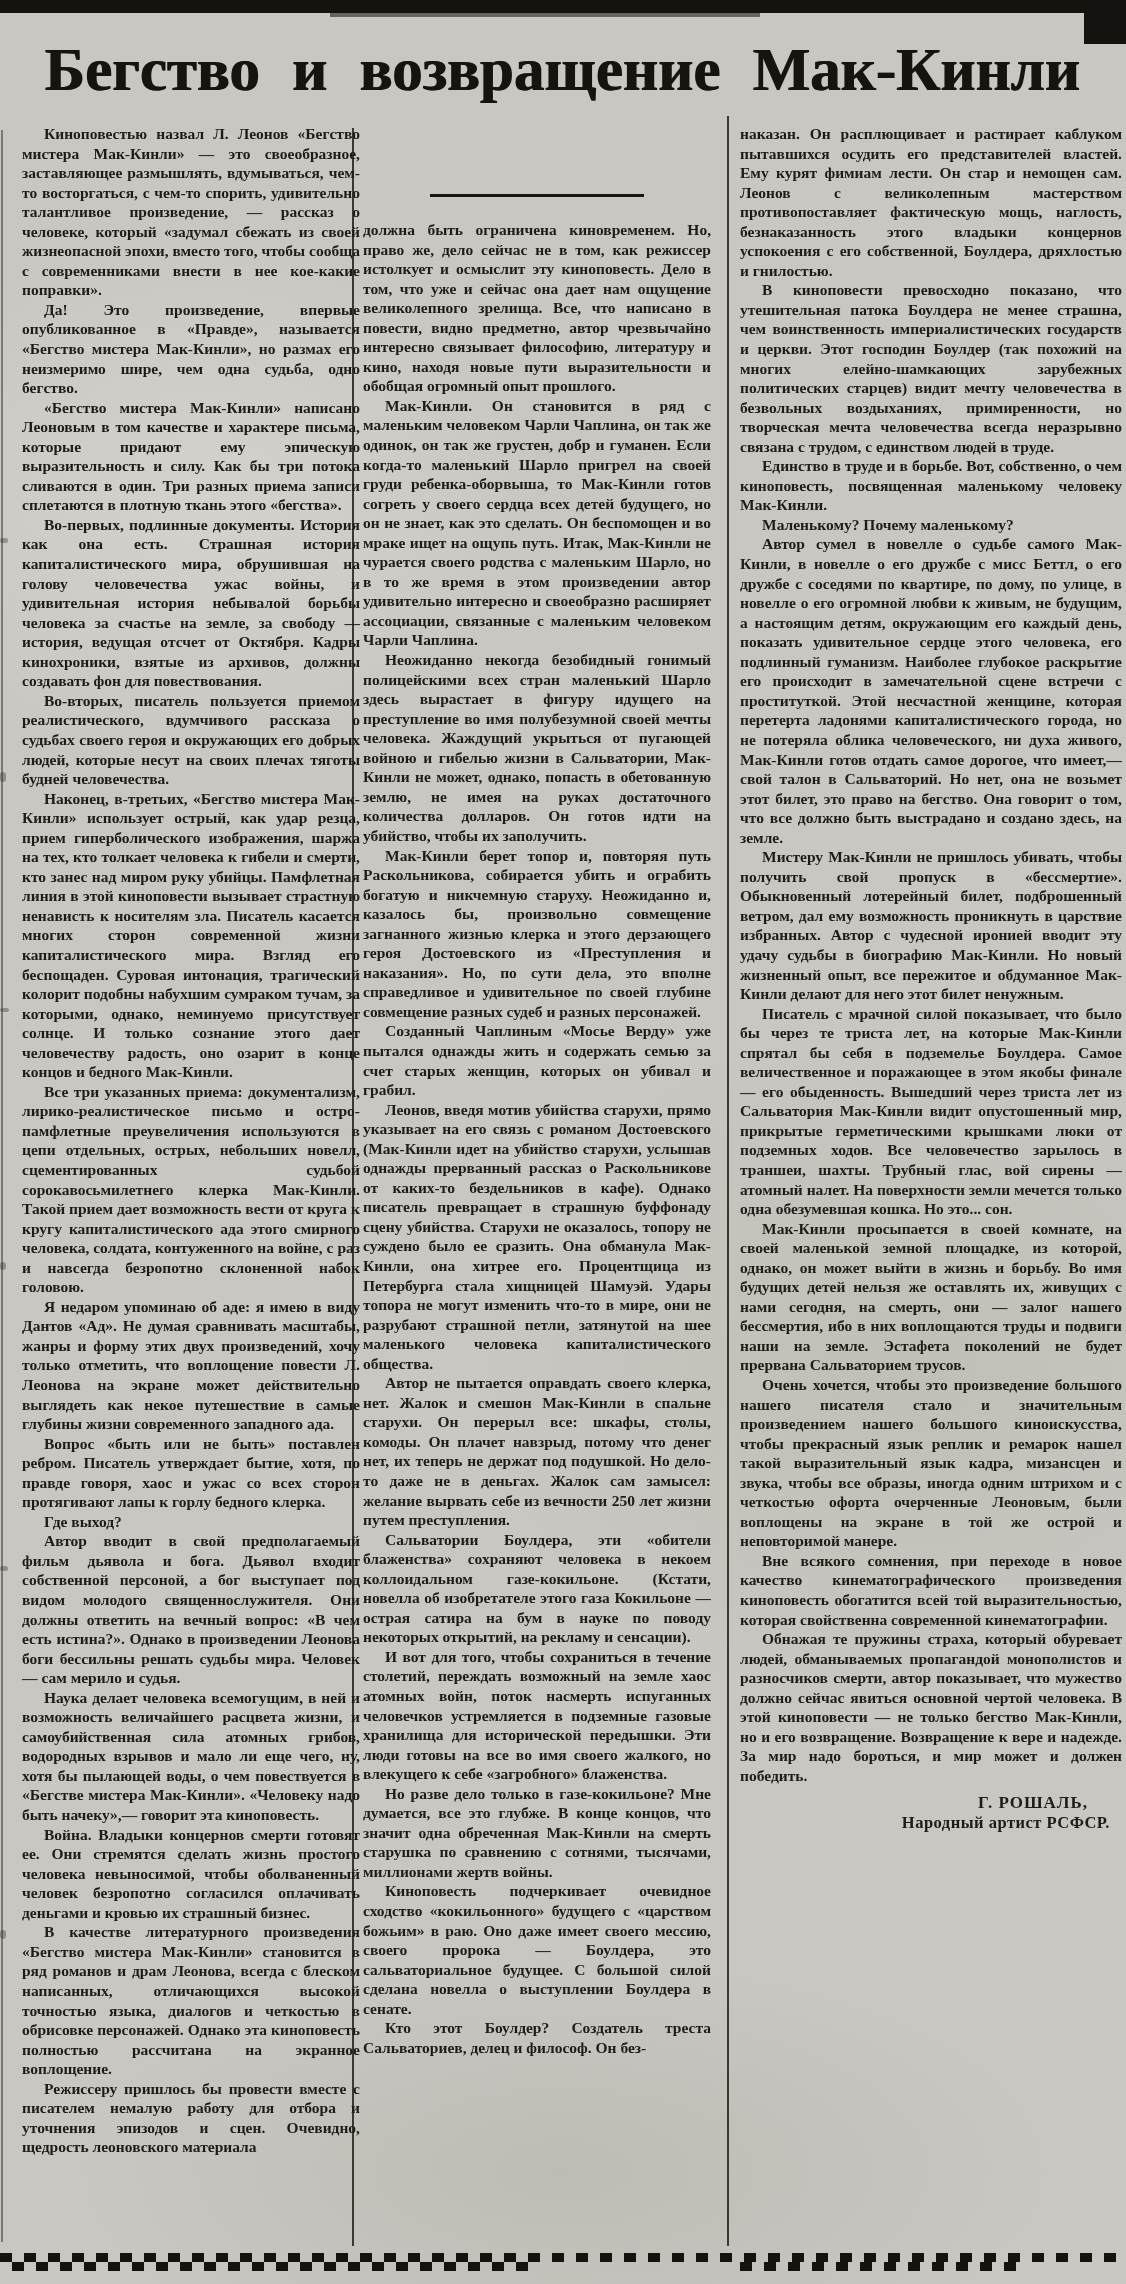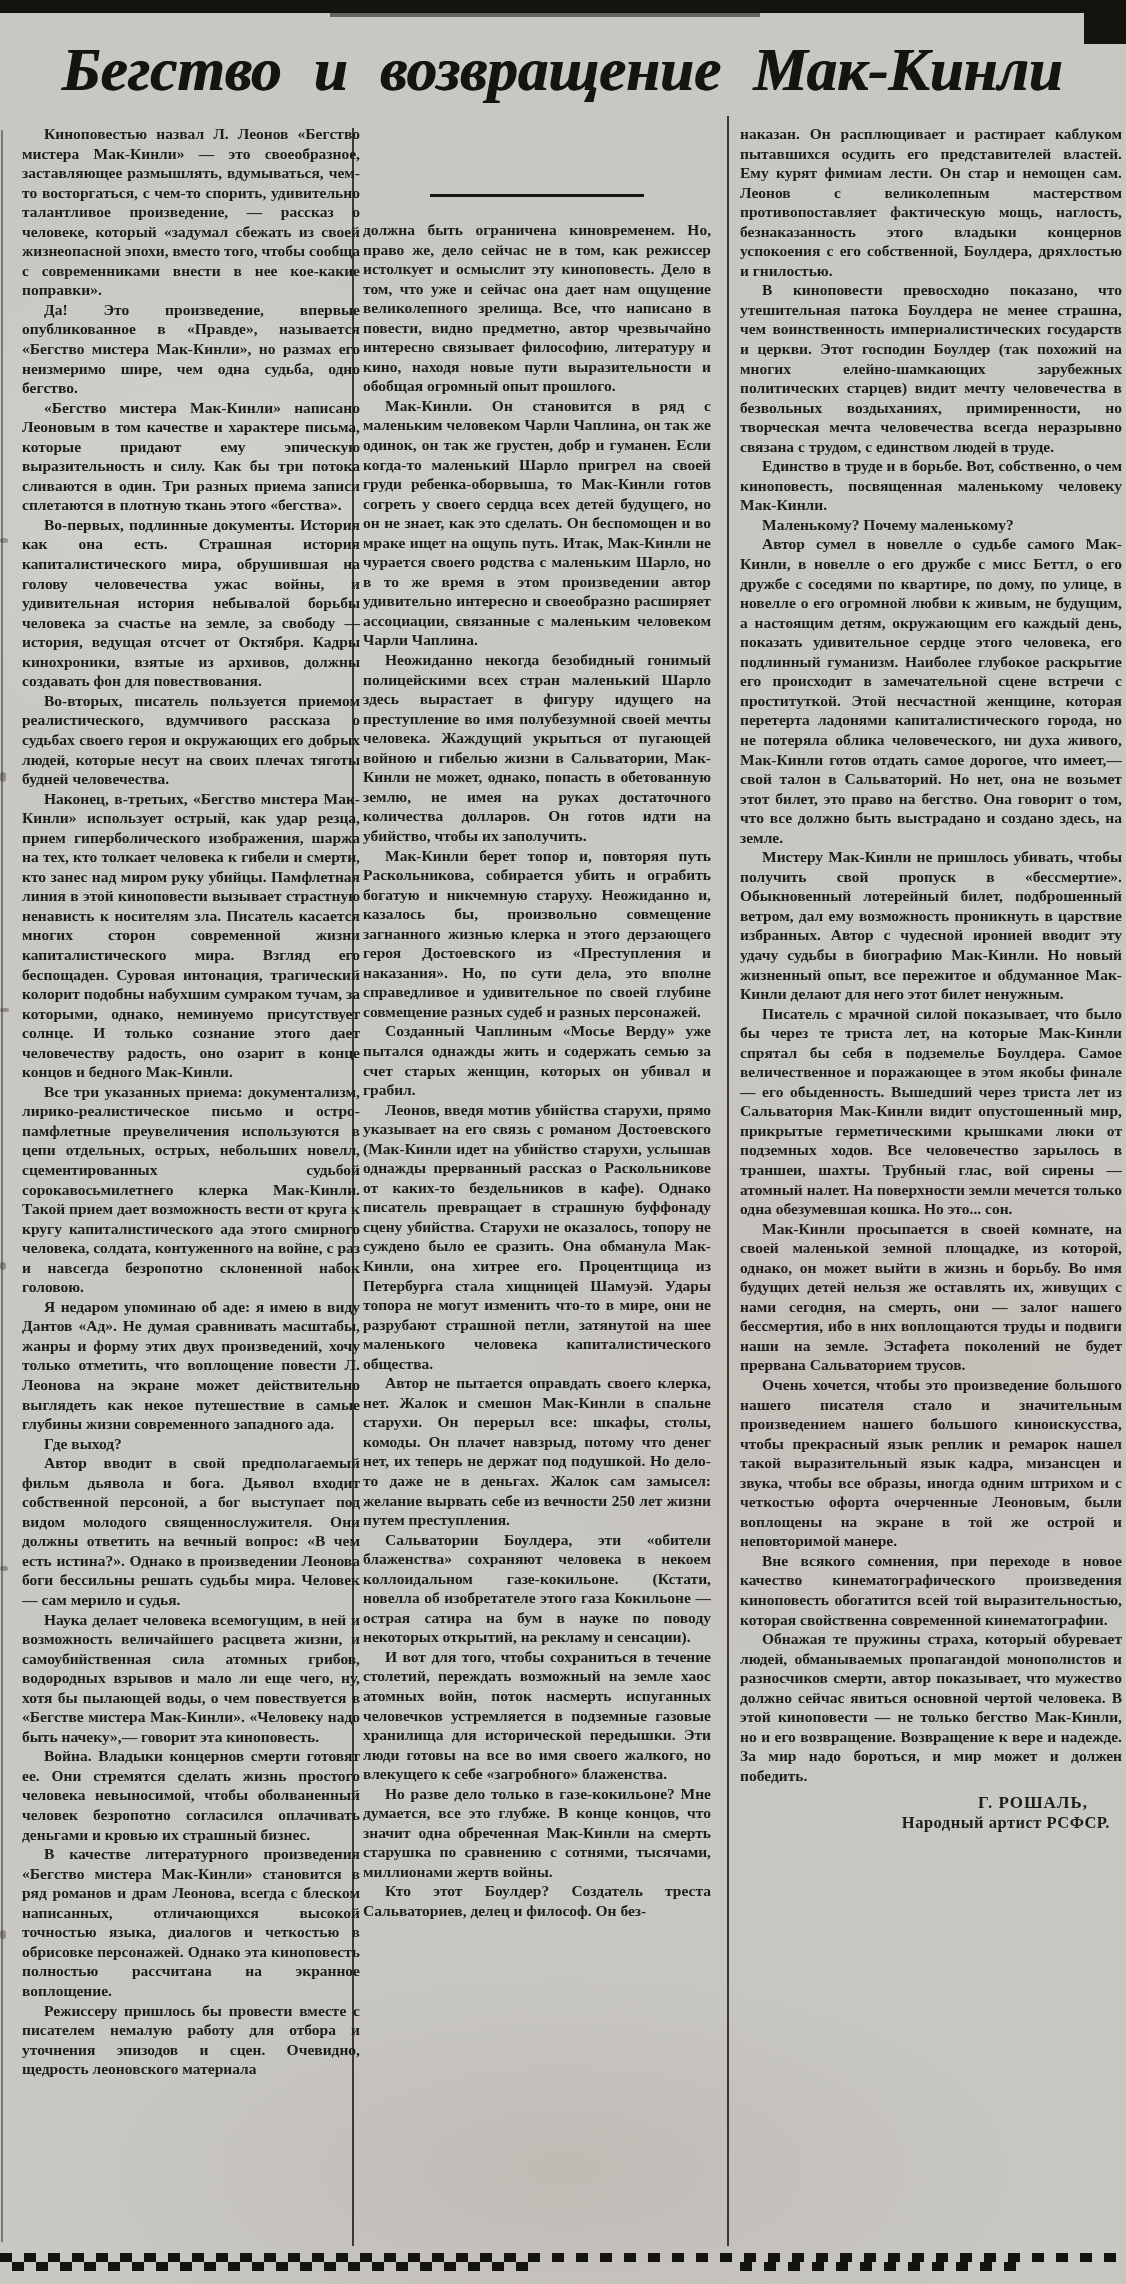--- a/index.html
+++ b/index.html
@@ -14,21 +14,21 @@
     color:#1b1a16;
   }
   .topbar{position:absolute;left:0;top:0;width:1126px;height:13px;background:#14130f;}
   .topbar2{position:absolute;left:330px;top:13px;width:430px;height:4px;background:rgba(20,19,15,.55);}
   .corner-blot{position:absolute;right:0;top:0;width:42px;height:44px;background:#14130f;}
   .corner-blot2{position:absolute;left:58px;top:0;width:30px;height:9px;background:#14130f;}
   .smudge{position:absolute;background:rgba(40,38,32,.35);border-radius:3px;}
 
   .headline{
     position:absolute;left:2px;top:24px;width:1120px;height:96px;
-    font-style:italic;font-weight:700;font-size:61px;line-height:92px;
+    font-weight:700;font-size:61px;line-height:92px;
     text-align:center;white-space:nowrap;word-spacing:17px;letter-spacing:0px;
     color:#15140f;text-shadow:1px 0 0 #15140f;
   }
 
   .subhead{
     position:absolute;left:362px;top:122px;width:350px;
     font-family:"Liberation Sans", sans-serif;font-weight:700;
     font-size:23px;line-height:31px;letter-spacing:6px;text-align:center;
     color:#17160f;
   }
@@ -86,39 +86,41 @@
 
   <div class="col" id="col1">
     <p>Киноповестью назвал Л. Леонов «Бегство мистера Мак-Кинли» — это своеобразное, заставляющее размышлять, вдумываться, чем-то восторгаться, с чем-то спорить, удивительно талантливое произведение, — рассказ о человеке, который «задумал сбежать из своей жизнеопасной эпохи, вместо того, чтобы сообща с современниками внести в нее кое-какие поправки».</p>
     <p>Да! Это произведение, впервые опубликованное в «Правде», называется «Бегство мистера Мак-Кинли», но размах его неизмеримо шире, чем одна судьба, одно бегство.</p>
     <p>«Бегство мистера Мак-Кинли» написано Леоновым в том качестве и характере письма, которые придают ему эпическую выразительность и силу. Как бы три потока сливаются в один. Три разных приема записи сплетаются в плотную ткань этого «бегства».</p>
     <p>Во-первых, подлинные документы. История как она есть. Страшная история капиталистического мира, обрушившая на голову человечества ужас войны, и удивительная история небывалой борьбы человека за счастье на земле, за свободу — история, ведущая отсчет от Октября. Кадры кинохроники, взятые из архивов, должны создавать фон для повествования.</p>
     <p>Во-вторых, писатель пользуется приемом реалистического, вдумчивого рассказа о судьбах своего героя и окружающих его добрых людей, которые несут на своих плечах тяготы будней человечества.</p>
     <p>Наконец, в-третьих, «Бегство мистера Мак-Кинли» использует острый, как удар резца, прием гиперболического изображения, шаржа на тех, кто толкает человека к гибели и смерти, кто занес над миром руку убийцы. Памфлетная линия в этой киноповести вызывает страстную ненависть к носителям зла. Писатель касается многих сторон современной жизни капиталистического мира. Взгляд его беспощаден. Суровая интонация, трагический колорит подобны набухшим сумраком тучам, за которыми, однако, неминуемо присутствует солнце. И только сознание этого дает человечеству радость, оно озарит в конце концов и бедного Мак-Кинли.</p>
     <p>Все три указанных приема: документализм, лирико-реалистическое письмо и остро-памфлетные преувеличения используются в цепи отдельных, острых, небольших новелл, сцементированных судьбой сорокавосьмилетнего клерка Мак-Кинли. Такой прием дает возможность вести от круга к кругу капиталистического ада этого смирного человека, солдата, контуженного на войне, с раз и навсегда безропотно склоненной набок головою.</p>
     <p>Я недаром упоминаю об аде: я имею в виду Дантов «Ад». Не думая сравнивать масштабы, жанры и форму этих двух произведений, хочу только отметить, что воплощение повести Л. Леонова на экране может действительно выглядеть как некое путешествие в самые глубины жизни современного западного ада.</p>
+    <p>Вопрос «быть или не быть» поставлен ребром. Писатель утверждает бытие, хотя, по правде говоря, хаос и ужас со всех сторон протягивают лапы к горлу бедного клерка.</p>
     <p>Где выход?</p>
     <p>Автор вводит в свой предполагаемый фильм дьявола и бога. Дьявол входит собственной персоной, а бог выступает под видом молодого священнослужителя. Они должны ответить на вечный вопрос: «В чем есть истина?». Однако в произведении Леонова боги бессильны решать судьбы мира. Человек — сам мерило и судья.</p>
     <p>Наука делает человека всемогущим, в ней и возможность величайшего расцвета жизни, и самоубийственная сила атомных грибов, водородных взрывов и мало ли еще чего, ну, хотя бы пылающей воды, о чем повествуется в «Бегстве мистера Мак-Кинли». «Человеку надо быть начеку»,— говорит эта киноповесть.</p>
     <p>Война. Владыки концернов смерти готовят ее. Они стремятся сделать жизнь простого человека невыносимой, чтобы оболваненный человек безропотно согласился оплачивать деньгами и кровью их страшный бизнес.</p>
     <p>В качестве литературного произведения «Бегство мистера Мак-Кинли» становится в ряд романов и драм Леонова, всегда с блеском написанных, отличающихся высокой точностью языка, диалогов и четкостью в обрисовке персонажей. Однако эта киноповесть полностью рассчитана на экранное воплощение.</p>
     <p>Режиссеру пришлось бы провести вместе с писателем немалую работу для отбора и уточнения эпизодов и сцен. Очевидно, щедрость леоновского материала</p>
   </div>
 
   <div class="col" id="col2">
     <p class="cont">должна быть ограничена киновременем. Но, право же, дело сейчас не в том, как режиссер истолкует и осмыслит эту киноповесть. Дело в том, что уже и сейчас она дает нам ощущение великолепного зрелища. Все, что написано в повести, видно предметно, автор чрезвычайно интересно связывает философию, литературу и кино, находя новые пути выразительности и обобщая огромный опыт прошлого.</p>
     <p>Мак-Кинли. Он становится в ряд с маленьким человеком Чарли Чаплина, он так же одинок, он так же грустен, добр и гуманен. Если когда-то маленький Шарло пригрел на своей груди ребенка-оборвыша, то Мак-Кинли готов согреть у своего сердца всех детей будущего, но он не знает, как это сделать. Он беспомощен и во мраке ищет на ощупь путь. Итак, Мак-Кинли не чурается своего родства с маленьким Шарло, но в то же время в этом произведении автор удивительно интересно и своеобразно расширяет ассоциации, связанные с маленьким человеком Чарли Чаплина.</p>
     <p>Неожиданно некогда безобидный гонимый полицейскими всех стран маленький Шарло здесь вырастает в фигуру идущего на преступление во имя полубезумной своей мечты человека. Жаждущий укрыться от пугающей войною и гибелью жизни в Сальватории, Мак-Кинли не может, однако, попасть в обетованную землю, не имея на руках достаточного количества долларов. Он готов идти на убийство, чтобы их заполучить.</p>
     <p>Мак-Кинли берет топор и, повторяя путь Раскольникова, собирается убить и ограбить богатую и никчемную старуху. Неожиданно и, казалось бы, произвольно совмещение загнанного жизнью клерка и этого дерзающего героя Достоевского из «Преступления и наказания». Но, по сути дела, это вполне справедливое и удивительное по своей глубине совмещение разных судеб и разных персонажей.</p>
     <p>Созданный Чаплиным «Мосье Верду» уже пытался однажды жить и содержать семью за счет старых женщин, которых он убивал и грабил.</p>
     <p>Леонов, введя мотив убийства старухи, прямо указывает на его связь с романом Достоевского (Мак-Кинли идет на убийство старухи, услышав однажды прерванный рассказ о Раскольникове от каких-то бездельников в кафе). Однако писатель превращает в страшную буффонаду сцену убийства. Старухи не оказалось, топору не суждено было ее сразить. Она обманула Мак-Кинли, она хитрее его. Процентщица из Петербурга стала хищницей Шамуэй. Удары топора не могут изменить что-то в мире, они не разрубают страшной петли, затянутой на шее маленького человека капиталистического общества.</p>
     <p>Автор не пытается оправдать своего клерка, нет. Жалок и смешон Мак-Кинли в спальне старухи. Он перерыл все: шкафы, столы, комоды. Он плачет навзрыд, потому что денег нет, их теперь не держат под подушкой. Но дело-то даже не в деньгах. Жалок сам замысел: желание вырвать себе из вечности 250 лет жизни путем преступления.</p>
     <p>Сальватории Боулдера, эти «обители блаженства» сохраняют человека в некоем коллоидальном газе-кокильоне. (Кстати, новелла об изобретателе этого газа Кокильоне — острая сатира на бум в науке по поводу некоторых открытий, на рекламу и сенсации).</p>
     <p>И вот для того, чтобы сохраниться в течение столетий, переждать возможный на земле хаос атомных войн, поток насмерть испуганных человечков устремляется в подземные газовые хранилища для исторической передышки. Эти люди готовы на все во имя своего жалкого, но влекущего к себе «загробного» блаженства.</p>
     <p>Но разве дело только в газе-кокильоне? Мне думается, все это глубже. В конце концов, что значит одна обреченная Мак-Кинли на смерть старушка по сравнению с сотнями, тысячами, миллионами жертв войны.</p>
+    <p>Киноповесть подчеркивает очевидное сходство «кокильонного» будущего с «царством божьим» в раю. Оно даже имеет своего мессию, своего пророка — Боулдера, это сальваториальное будущее. С большой силой сделана новелла о выступлении Боулдера в сенате.</p>
     <p>Кто этот Боулдер? Создатель треста Сальваториев, делец и философ. Он без-</p>
   </div>
 
   <div class="col" id="col3">
     <p class="cont">наказан. Он расплющивает и растирает каблуком пытавшихся осудить его представителей властей. Ему курят фимиам лести. Он стар и немощен сам. Леонов с великолепным мастерством противопоставляет фактическую мощь, наглость, безнаказанность этого владыки концернов успокоения с его собственной, Боулдера, дряхлостью и гнилостью.</p>
     <p>В киноповести превосходно показано, что утешительная патока Боулдера не менее страшна, чем воинственность империалистических государств и церкви. Этот господин Боулдер (так похожий на многих елейно-шамкающих зарубежных политических старцев) видит мечту человечества в безвольных воздыханиях, примиренности, но творческая мечта человечества всегда неразрывно связана с трудом, с единством людей в труде.</p>
     <p>Единство в труде и в борьбе. Вот, собственно, о чем киноповесть, посвященная маленькому человеку Мак-Кинли.</p>
     <p>Маленькому? Почему маленькому?</p>
     <p>Автор сумел в новелле о судьбе самого Мак-Кинли, в новелле о его дружбе с мисс Беттл, о его дружбе с соседями по квартире, по дому, по улице, в новелле о его огромной любви к живым, не будущим, а настоящим детям, окружающим его каждый день, показать удивительное сердце этого человека, его подлинный гуманизм. Наиболее глубокое раскрытие его происходит в замечательной сцене встречи с проституткой. Этой несчастной женщине, которая перетерта ладонями капиталистического города, но не потеряла облика человеческого, ни духа живого, Мак-Кинли готов отдать самое дорогое, что имеет,— свой талон в Сальваторий. Но нет, она не возьмет этот билет, это право на бегство. Она говорит о том, что все должно быть выстрадано и создано здесь, на земле.</p>
     <p>Мистеру Мак-Кинли не пришлось убивать, чтобы получить свой пропуск в «бессмертие». Обыкновенный лотерейный билет, подброшенный ветром, дал ему возможность проникнуть в царствие избранных. Автор с чудесной иронией вводит эту удачу судьбы в биографию Мак-Кинли. Но новый жизненный опыт, все пережитое и обдуманное Мак-Кинли делают для него этот билет ненужным.</p>

